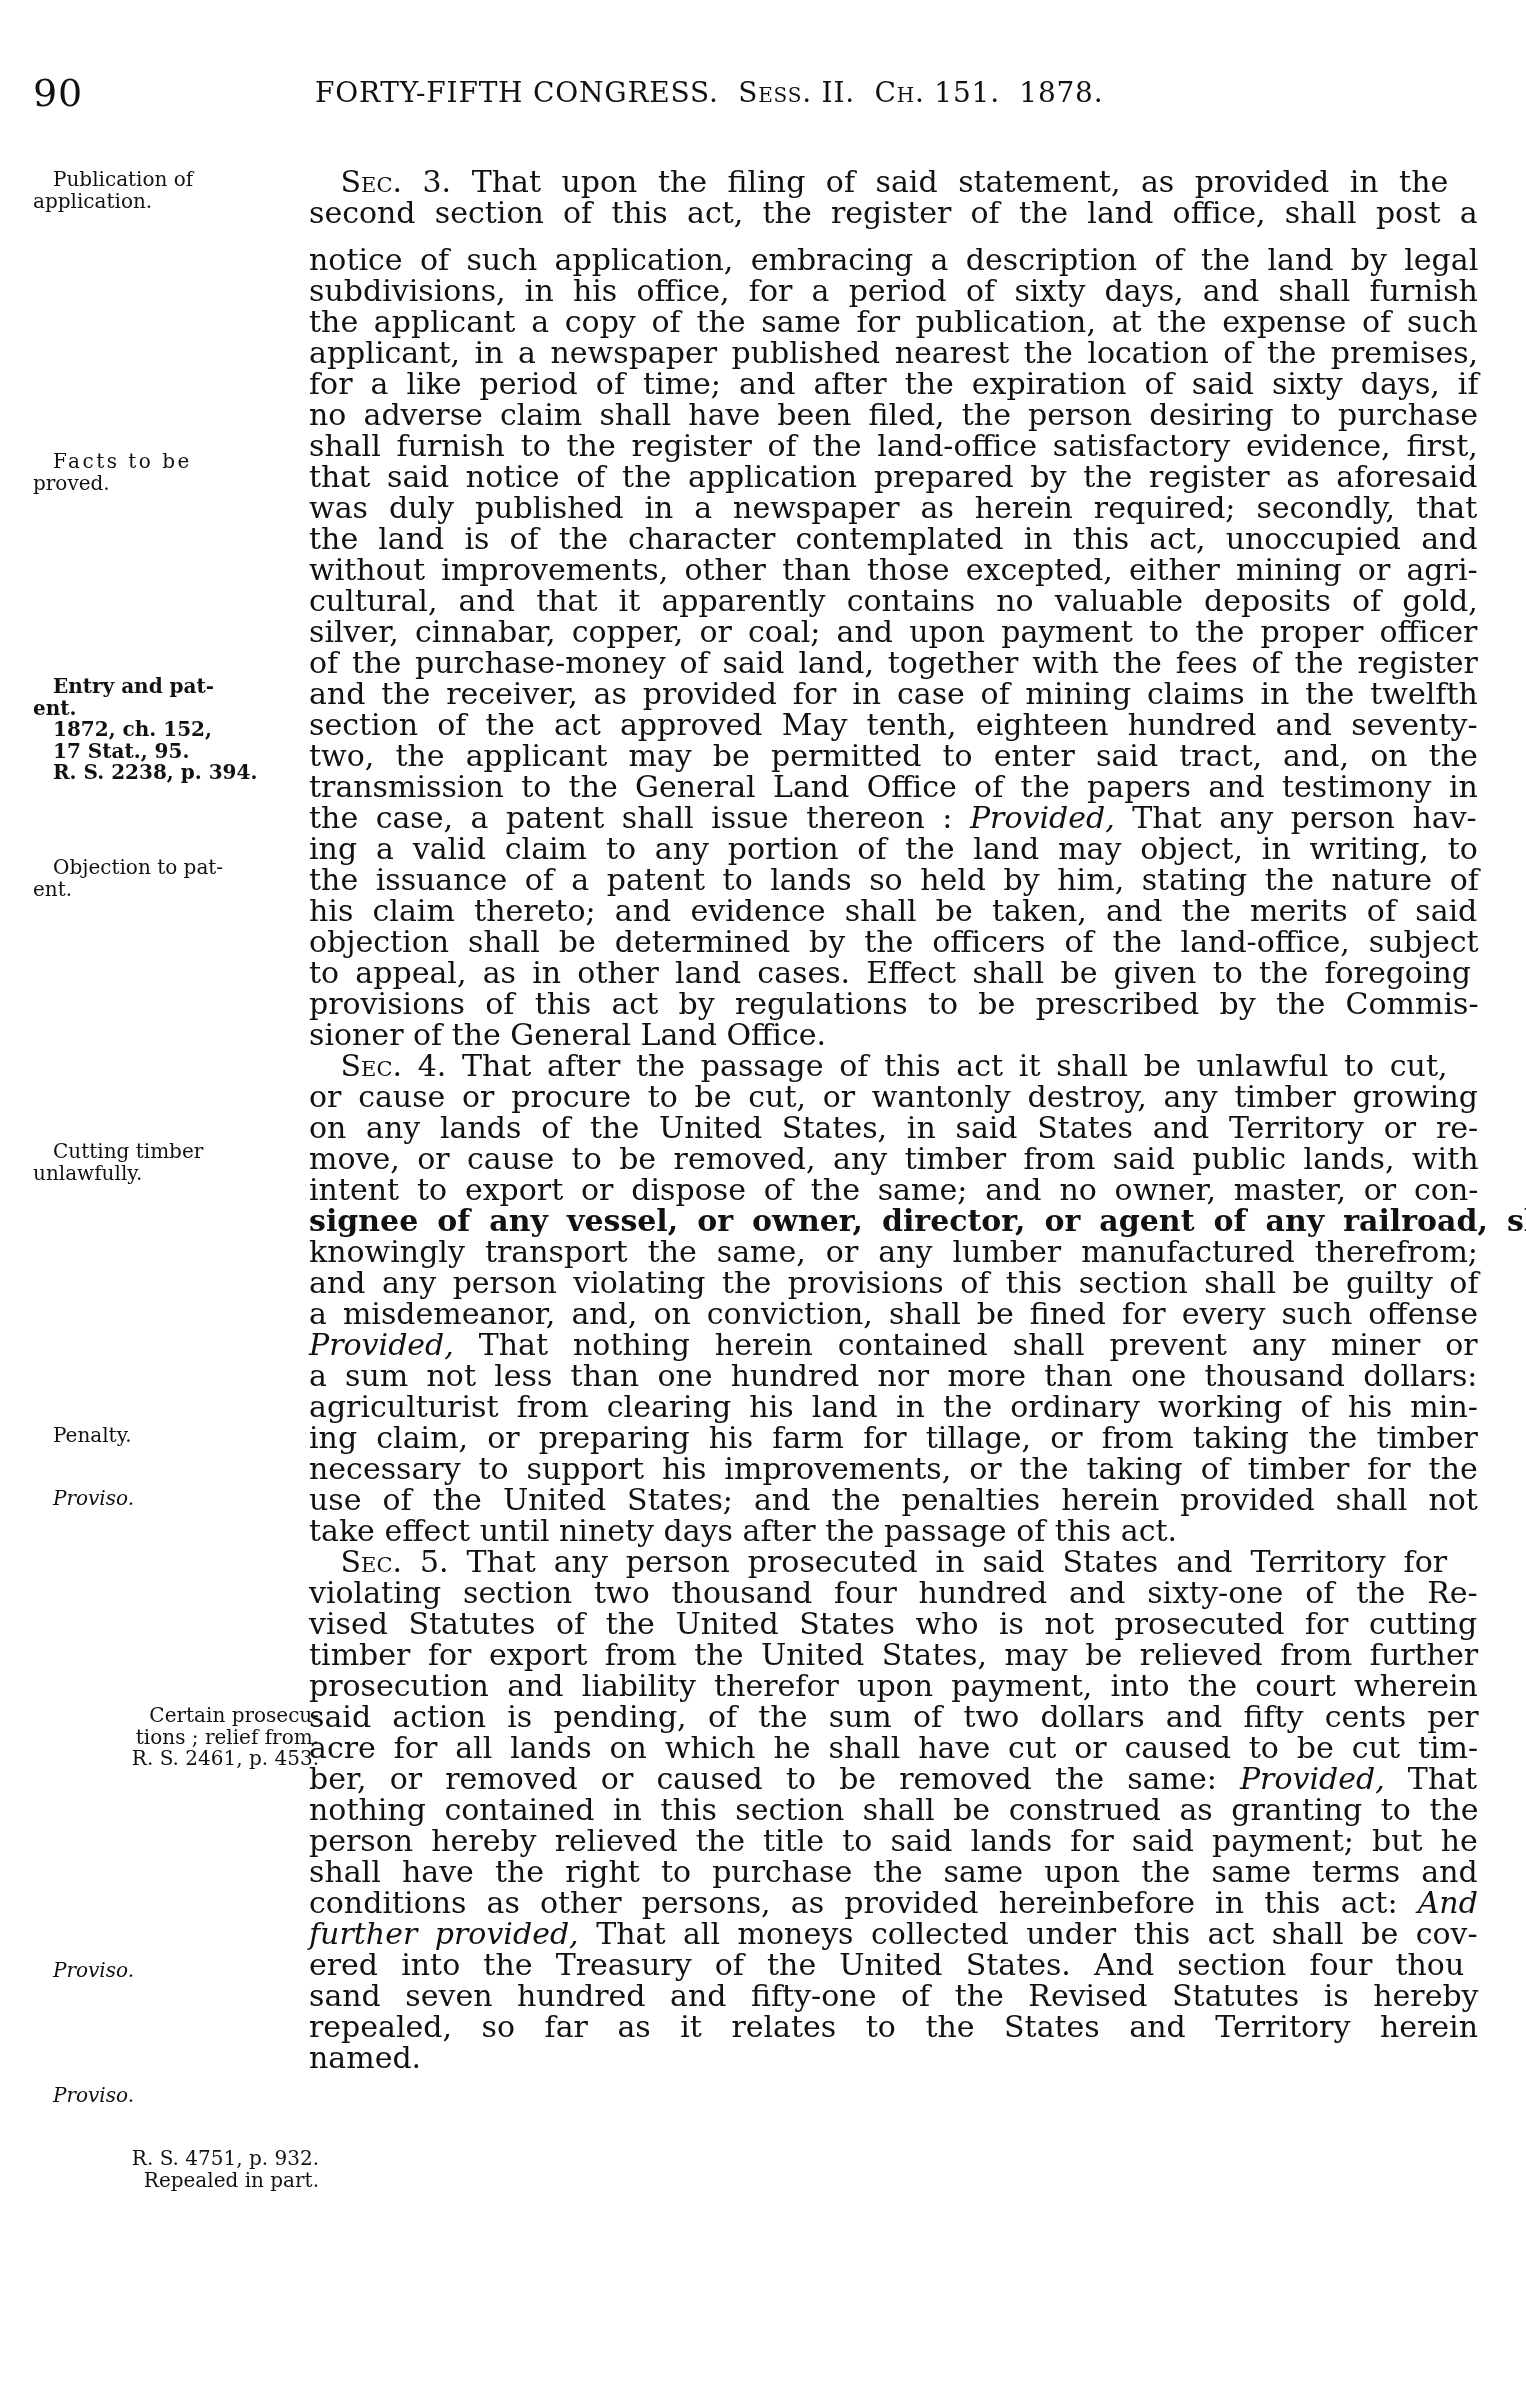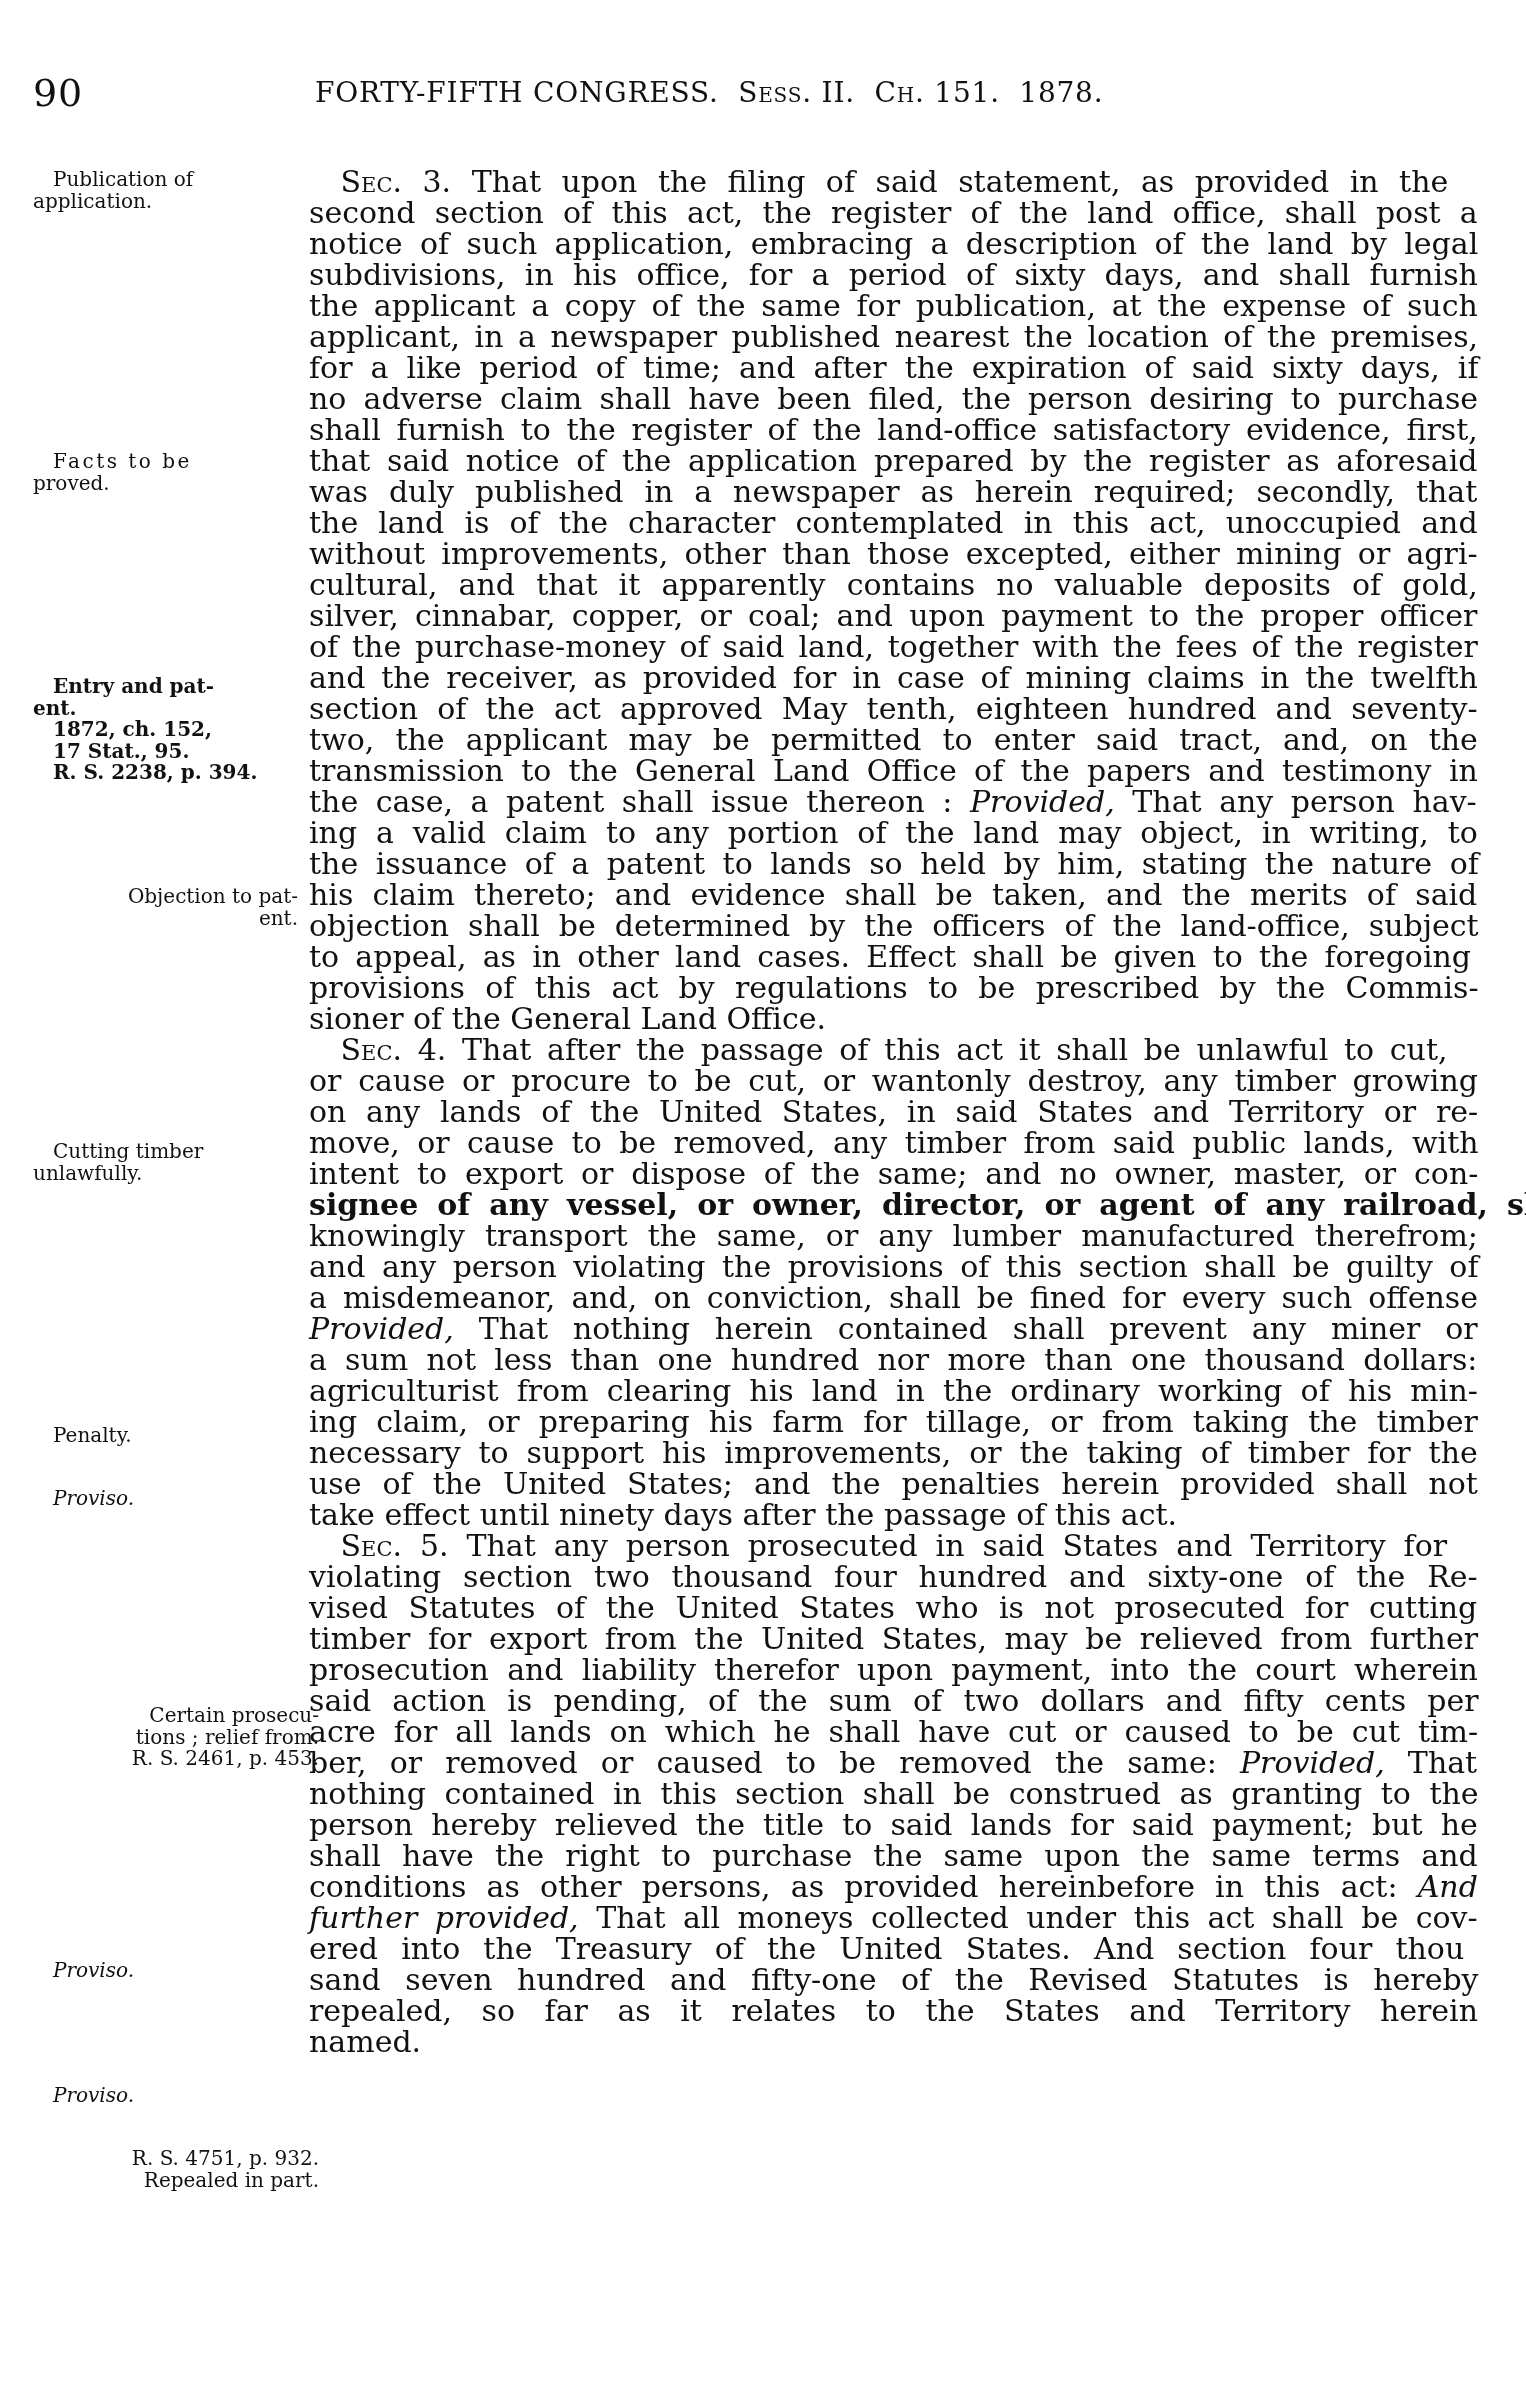--- a/index.html
+++ b/index.html
@@ -63,21 +63,21 @@
     <span class="mn-line spaced" style="padding-left:20px">Facts to be</span>
     <span class="mn-line">proved.</span>
   </div>
   <div class="margin-note" style="top:676px;font-weight:bold;">
     <span class="mn-line" style="padding-left:20px">Entry and pat-</span>
     <span class="mn-line">ent.</span>
     <span class="mn-line" style="padding-left:20px">1872, ch. 152,</span>
     <span class="mn-line" style="padding-left:20px">17 Stat., 95.</span>
     <span class="mn-line" style="padding-left:20px">R. S. 2238, p. 394.</span>
   </div>
-  <div class="margin-note" style="top:886px;text-align:right;">
+  <div class="margin-note" style="top:857px;">
     <span class="mn-line" style="padding-left:20px">Objection to pat-</span>
     <span class="mn-line">ent.</span>
   </div>
   <div class="margin-note" style="top:1141px;">
     <span class="mn-line" style="padding-left:20px">Cutting timber</span>
     <span class="mn-line">unlawfully.</span>
   </div>
   <div class="margin-note" style="top:1425px;">
     <span class="mn-line" style="padding-left:20px">Penalty.</span>
   </div>
@@ -98,21 +98,21 @@
   <div class="margin-note mn-right" style="top:2148px; width:286px;">
     <span class="mn-line">R. S. 4751, p. 932.</span>
     <span class="mn-line">Repealed in part.</span>
   </div>
 
   <div class="body-text">
 
     <div>
       <span class="line indent" style="white-space: nowrap; display: block; word-spacing: 11px; text-align-last: left;"><span class="sec-label">Sec. 3.</span><span> That upon the filing of said statement, as provided in the</span></span>
       <span class="line" style="white-space: nowrap; display: block; word-spacing: 9.7px; text-align-last: left;">second section of this act, the register of the land office, shall post a</span>
-      <span class="line" style="white-space: nowrap; display: block; word-spacing: 7.8px; text-align-last: left;">notice of such application, embracing a description of the land by legal</span>
+      <span class="line" style="white-space: nowrap; display: block; word-spacing: 7.8px; text-align-last: left; margin-top: 16px;">notice of such application, embracing a description of the land by legal</span>
       <span class="line" style="white-space: nowrap; display: block; word-spacing: 9.7px; text-align-last: left;">subdivisions, in his office, for a period of sixty days, and shall furnish</span>
       <span class="line" style="white-space: nowrap; display: block; word-spacing: 6.2px; text-align-last: left;">the applicant a copy of the same for publication, at the expense of such</span>
       <span class="line" style="white-space: nowrap; display: block; word-spacing: 5px; text-align-last: left;">applicant, in a newspaper published nearest the location of the premises,</span>
       <span class="line" style="white-space: nowrap; display: block; word-spacing: 8.5px; text-align-last: left;">for a like period of time; and after the expiration of said sixty days, if</span>
       <span class="line" style="white-space: nowrap; display: block; word-spacing: 7.6px; text-align-last: left;">no adverse claim shall have been filed, the person desiring to purchase</span>
       <span class="line" style="white-space: nowrap; display: block; word-spacing: 6.2px; text-align-last: left;">shall furnish to the register of the land-office satisfactory evidence, first,</span>
       <span class="line" style="white-space: nowrap; display: block; word-spacing: 7.2px; text-align-last: left;">that said notice of the application prepared by the register as aforesaid</span>
       <span class="line" style="white-space: nowrap; display: block; word-spacing: 11.4px; text-align-last: left;">was duly published in a newspaper as herein required; secondly, that</span>
       <span class="line" style="white-space: nowrap; display: block; word-spacing: 10.6px; text-align-last: left;">the land is of the character contemplated in this act, unoccupied and</span>
       <span class="line" style="white-space: nowrap; display: block; word-spacing: 6.7px; text-align-last: left;">without improvements, other than those excepted, either mining or agri-</span>

